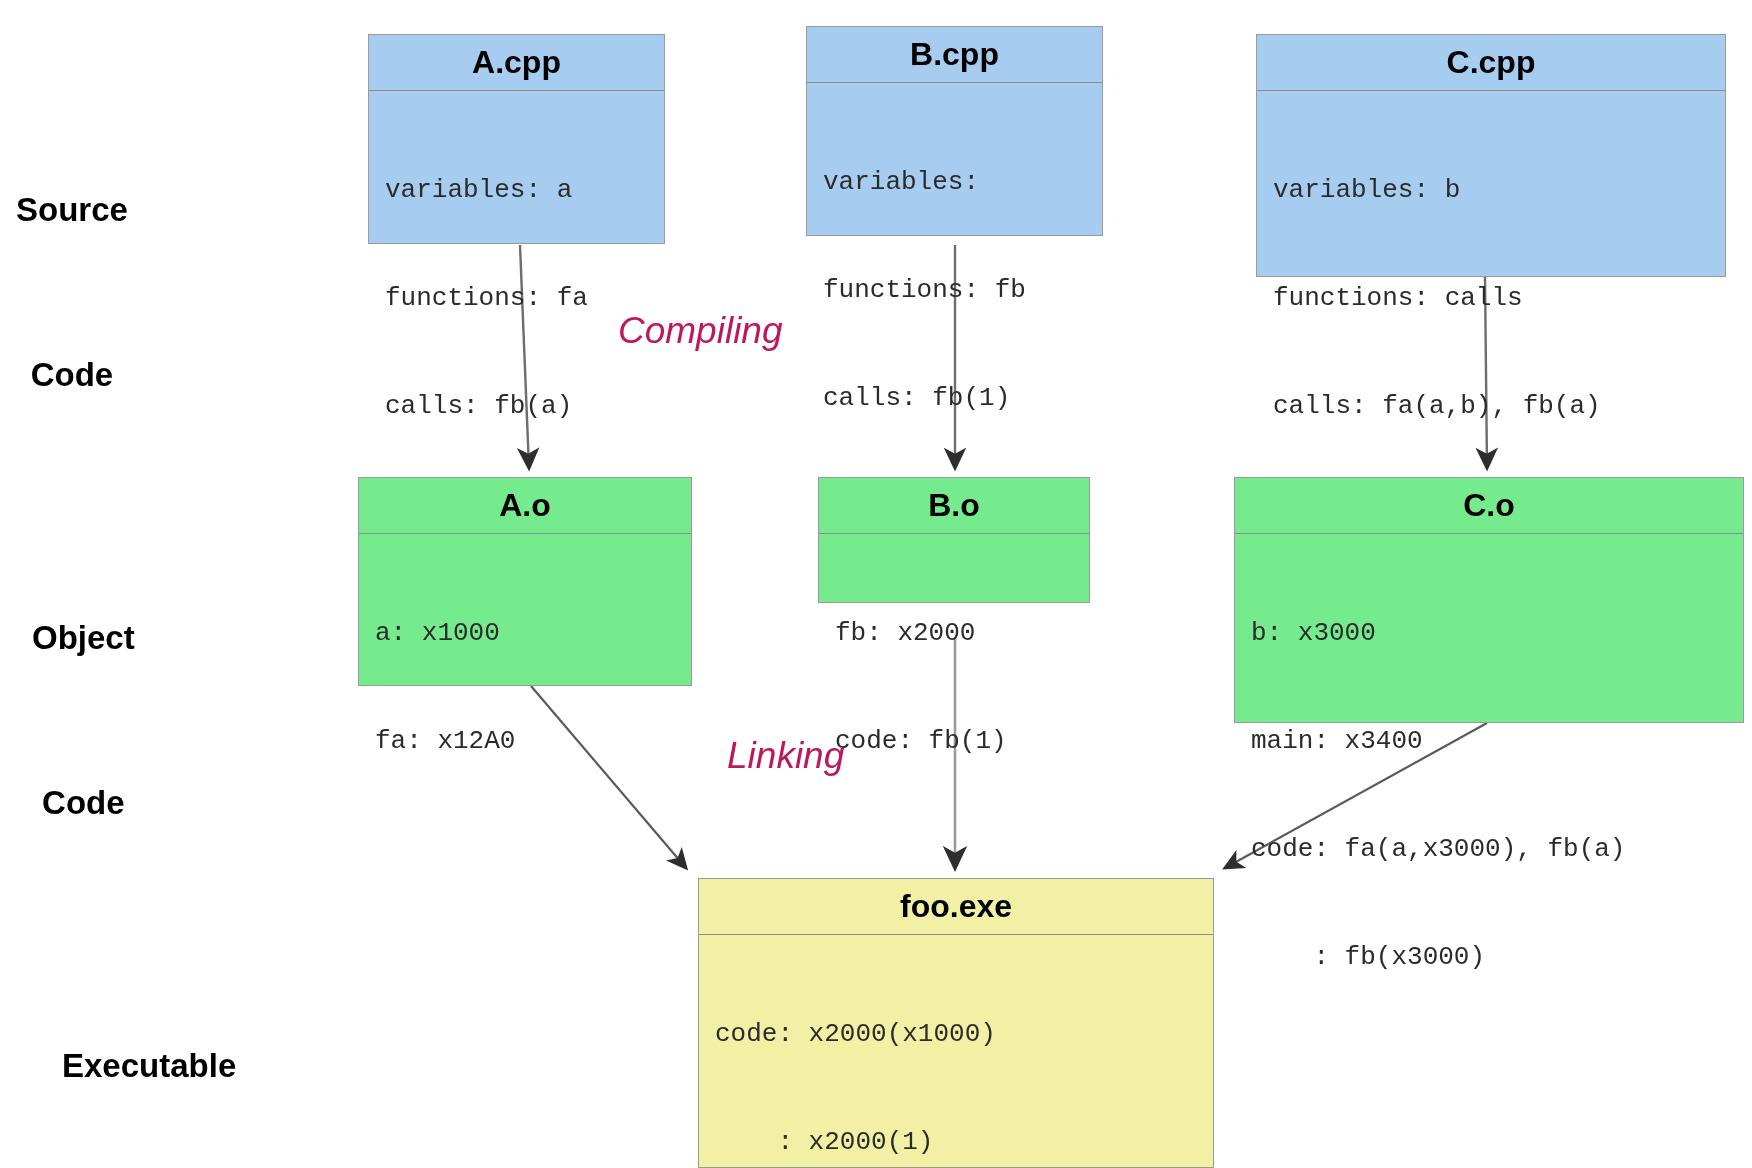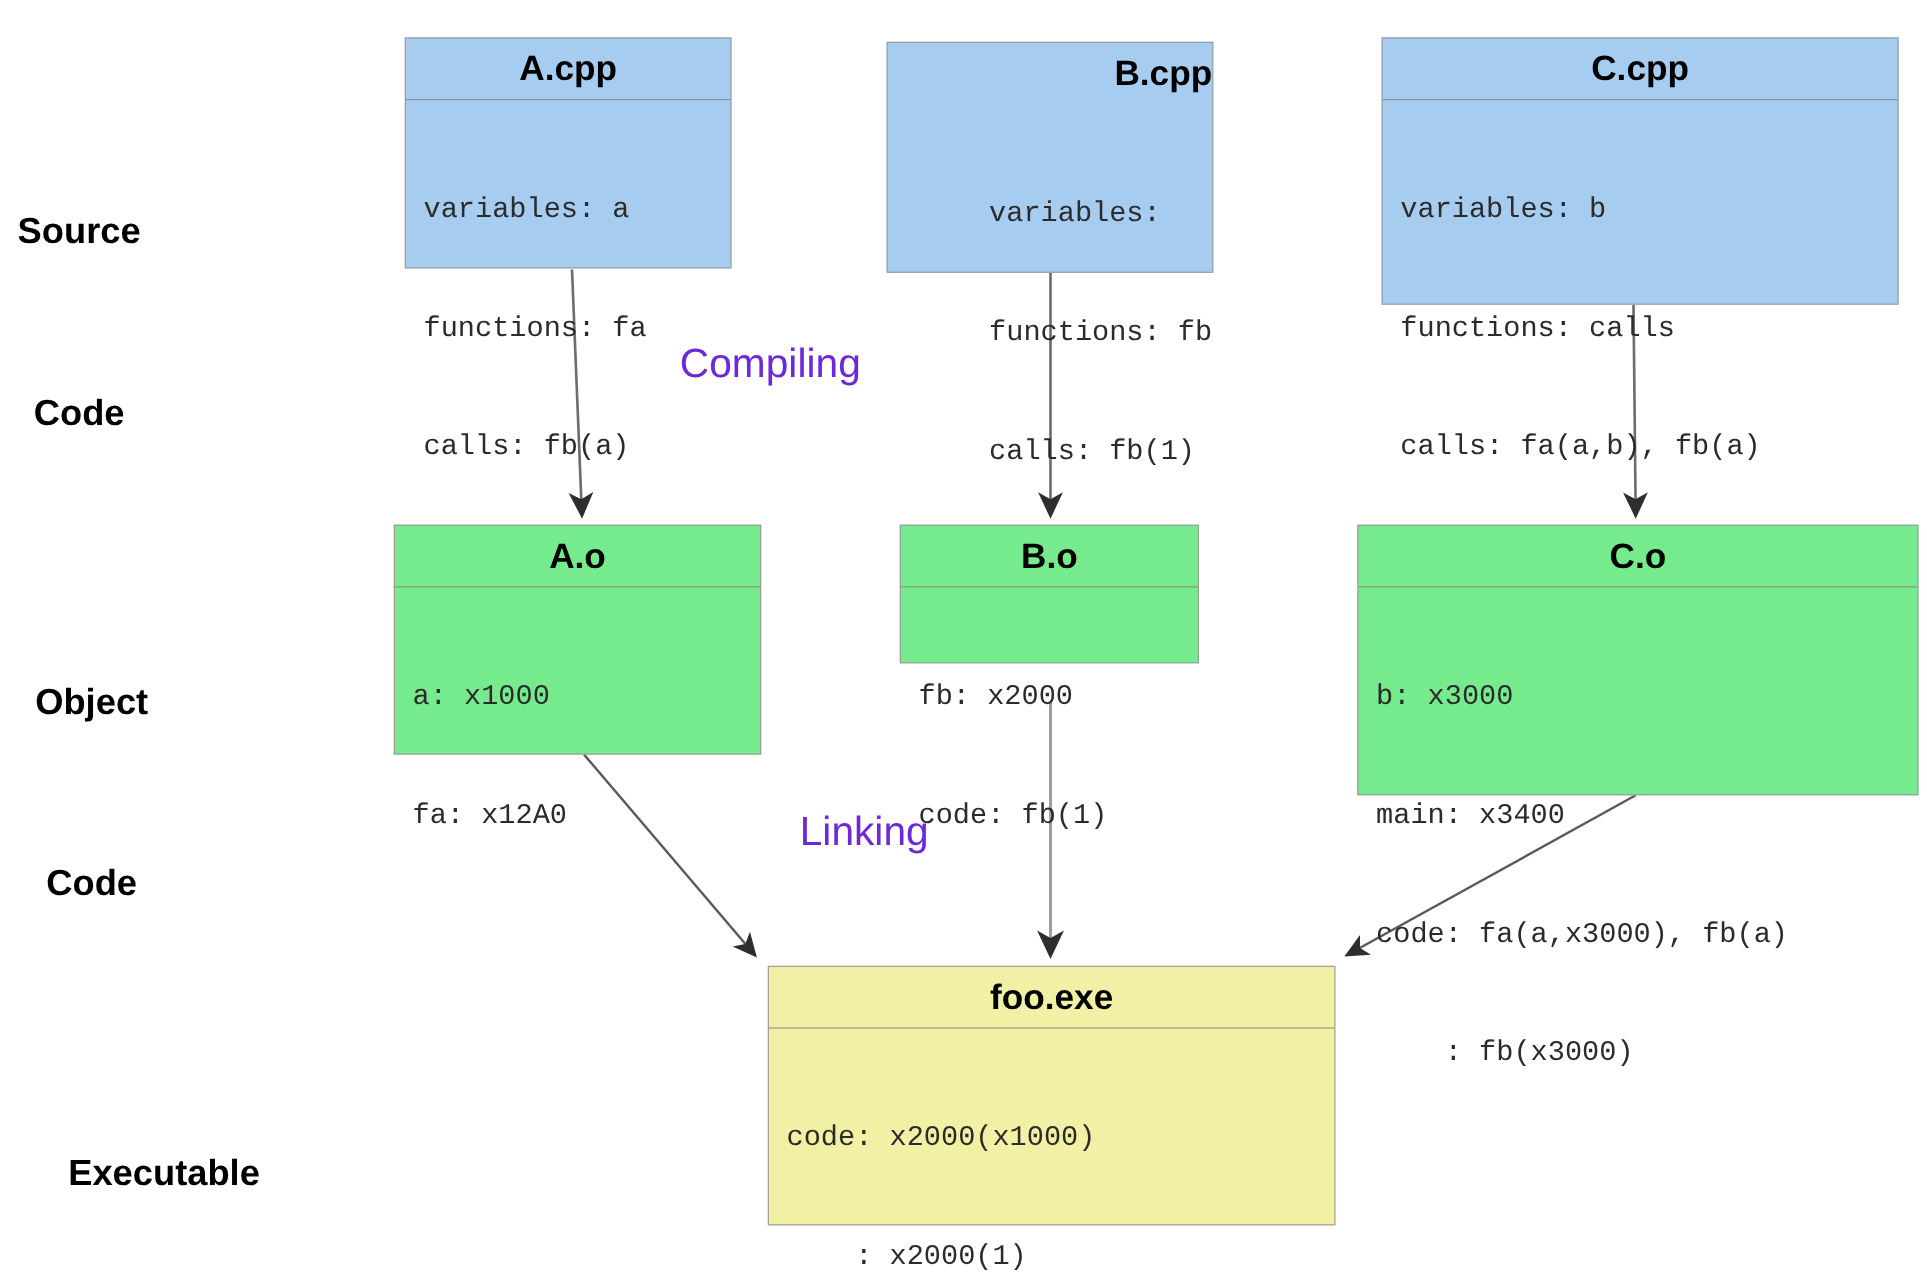--- a/index.html
+++ b/index.html
@@ -25,22 +25,23 @@
     font-size: 33px;
     line-height: 55px;
     color: #000000;
     white-space: pre;
     text-align: center;
   }
   
   .stage-label {
     position: absolute;
     font-family: "Liberation Sans", sans-serif;
+    font-style: italic;
     font-size: 37px;
-    color: #6d28d9;
+    color: #be185d;
     white-space: nowrap;
   }
   
   .node {
     position: absolute;
     box-sizing: border-box;
     border: 1px solid #9a9a9a;
     display: flex;
     flex-direction: column;
   }
@@ -137,21 +138,21 @@
   <div class="node blue" style="left:368px; top:34px; width:297px; height:210px;">
     <div class="title">A.cpp</div>
     <div class="divider"></div>
     <div class="body">
       <div class="line">variables: a</div>
       <div class="line">functions: fa</div>
       <div class="line">calls: fb(a)</div>
     </div>
   </div>
 
-  <div class="node blue" style="left:806px; top:38px; width:297px; height:210px;align-items:flex-end;">
+  <div class="node blue" style="left:806px; top:26px; width:297px; height:210px;">
     <div class="title">B.cpp</div>
     <div class="divider"></div>
     <div class="body">
       <div class="line">variables:</div>
       <div class="line">functions: fb</div>
       <div class="line">calls: fb(1)</div>
     </div>
   </div>
 
   <div class="node blue" style="left:1256px; top:34px; width:470px; height:243px;">
@@ -187,21 +188,21 @@
     <div class="title">C.o</div>
     <div class="divider"></div>
     <div class="body">
       <div class="line">b: x3000</div>
       <div class="line">main: x3400</div>
       <div class="line">code: fa(a,x3000), fb(a)</div>
       <div class="line">    : fb(x3000)</div>
     </div>
   </div>
 
-  <div class="node yellow" style="left:698px; top:878px; width:516px; height:236px;">
+  <div class="node yellow" style="left:698px; top:878px; width:516px; height:290px;">
     <div class="title">foo.exe</div>
     <div class="divider"></div>
     <div class="body">
       <div class="line">code: x2000(x1000)</div>
       <div class="line">    : x2000(1)</div>
       
       
       
     </div>
   </div>

